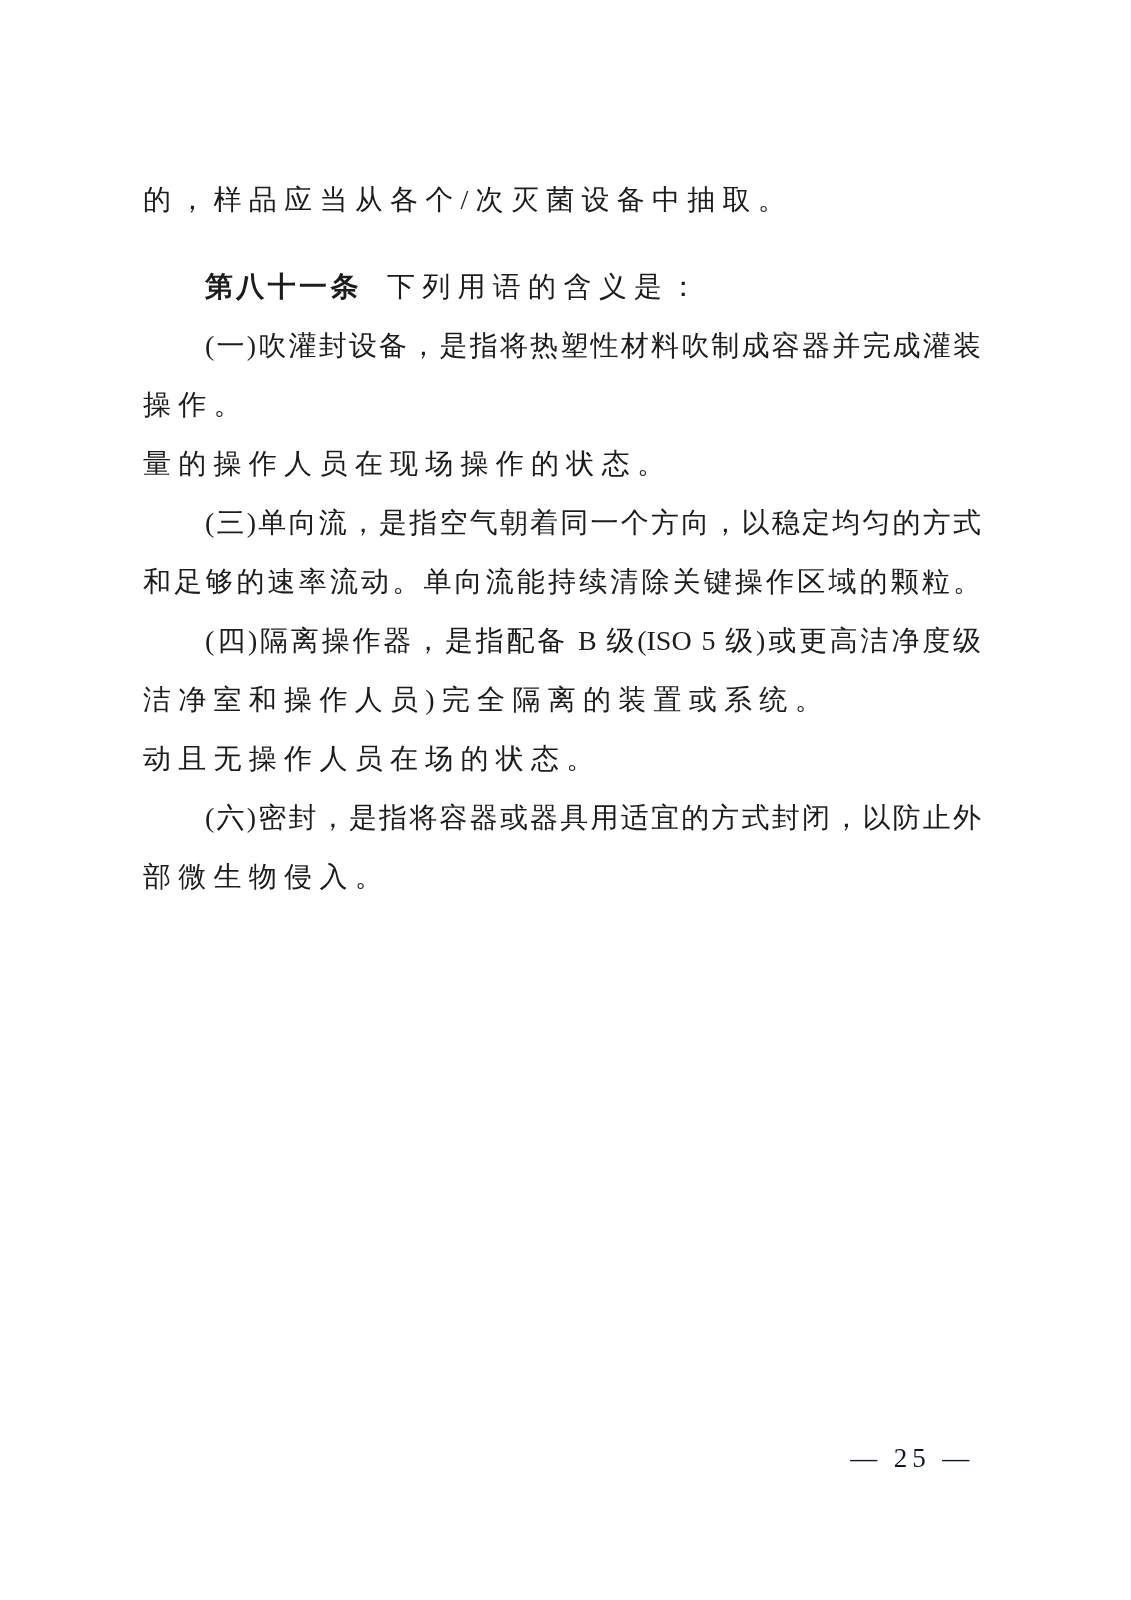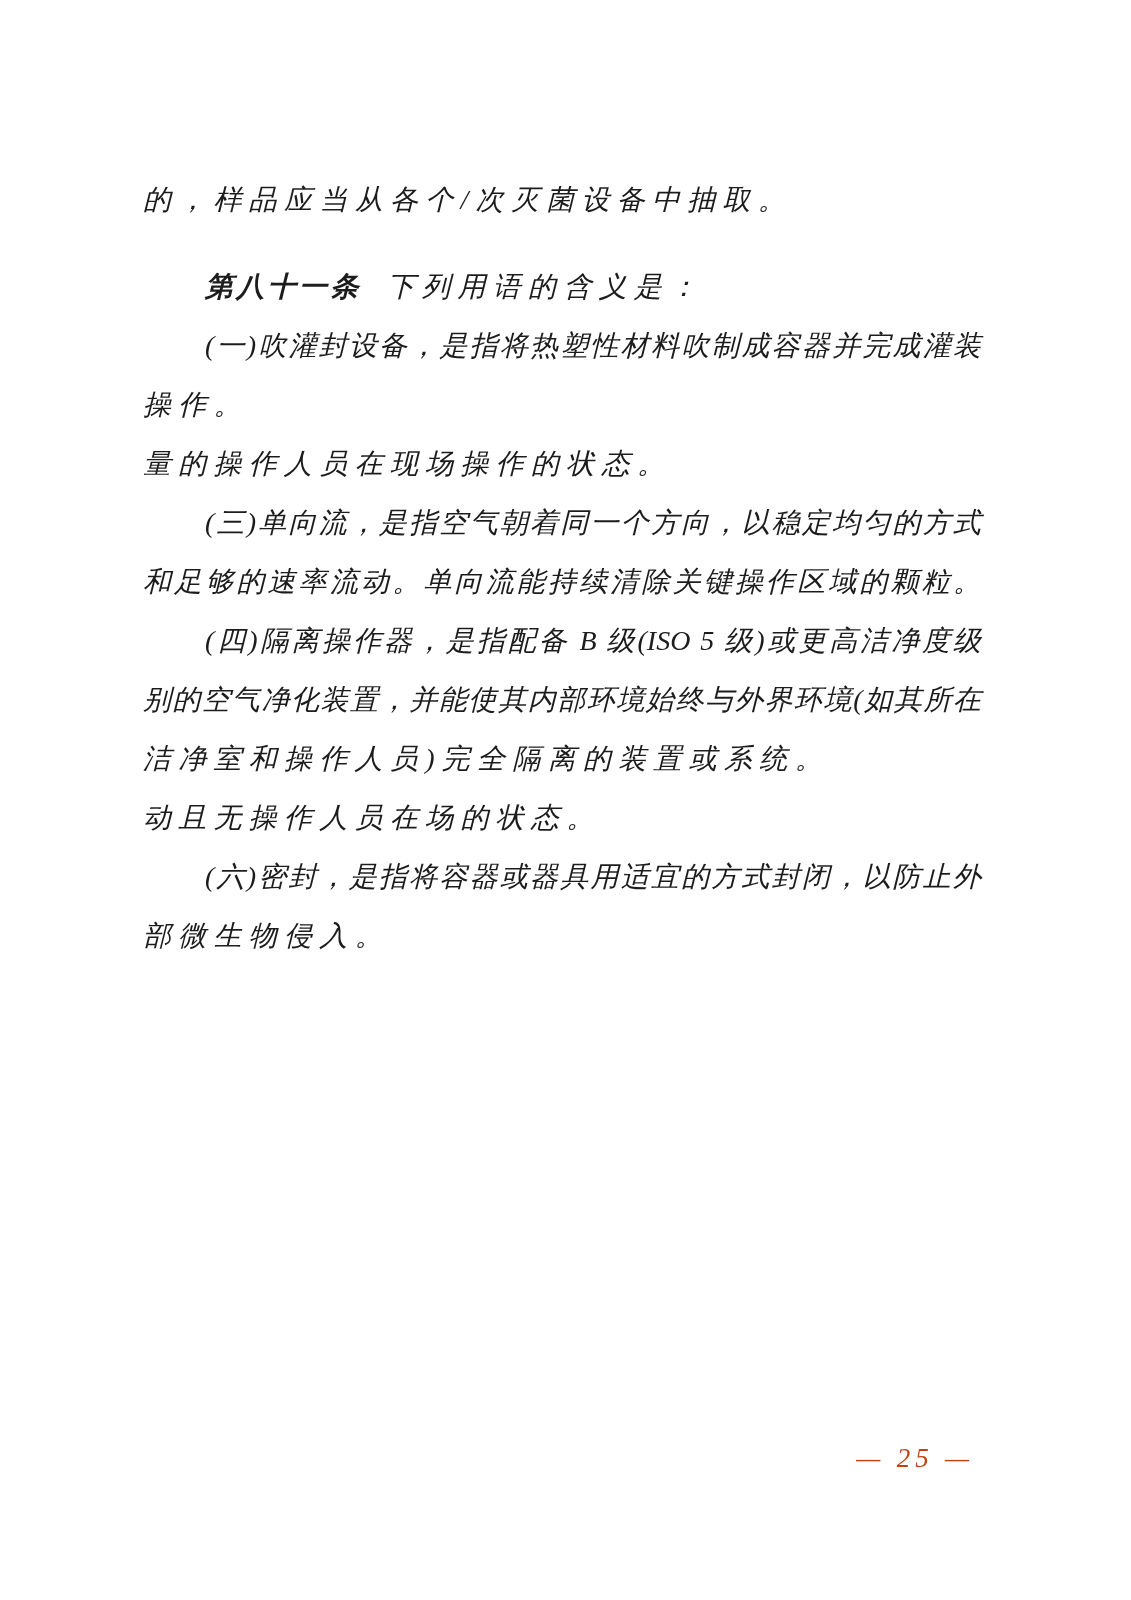--- a/index.html
+++ b/index.html
@@ -9,21 +9,20 @@
   }
   .page {
     position: relative;
     width: 1131px;
     height: 1600px;
     margin: 0 auto;
     background: #ffffff;
     color: #1c1c1c;
     font-family: "Liberation Serif", "DejaVu Serif", serif;
     overflow: hidden;
-    font-style: italic;
   }
   .body-text {
     position: absolute;
     left: 143px;
     top: 170px;
     width: 838px;
   }
   .line {
     height: 59px;
     line-height: 59px;
@@ -68,21 +67,21 @@
     margin-left: 0.9em;
     letter-spacing: 0.26em;
   }
   .page-number {
     position: absolute;
     top: 1438px;
     right: 157px;
     font-size: 27px;
     line-height: 40px;
     letter-spacing: 0.18em;
-    color: #c2410c;
+    color: #0f172a;
   }
 </style>
 </head>
 <body>
 
 <div class="page">
   <div class="body-text">
 
     <div class="line loose">的，样品应当从各个/次灭菌设备中抽取。</div>
 
@@ -93,21 +92,20 @@
 
     <div class="line full indent">(一)吹灌封设备，是指将热塑性材料吹制成容器并完成灌装</div>
     <div class="line loose">操作。</div>
 
     <div class="line loose">量的操作人员在现场操作的状态。</div>
 
     <div class="line full indent">(三)单向流，是指空气朝着同一个方向，以稳定均匀的方式</div>
     <div class="line full">和足够的速率流动。单向流能持续清除关键操作区域的颗粒。</div>
 
     <div class="line full indent">(四)隔离操作器，是指配备 B 级(ISO 5 级)或更高洁净度级</div>
-    <div class="line full">别的空气净化装置，并能使其内部环境始终与外界环境(如其所在</div>
     <div class="line loose">洁净室和操作人员)完全隔离的装置或系统。</div>
 
     <div class="line loose">动且无操作人员在场的状态。</div>
 
     <div class="line full indent">(六)密封，是指将容器或器具用适宜的方式封闭，以防止外</div>
     <div class="line loose">部微生物侵入。</div>
 
   </div>
 
   <div class="page-number">— 25 —</div>

